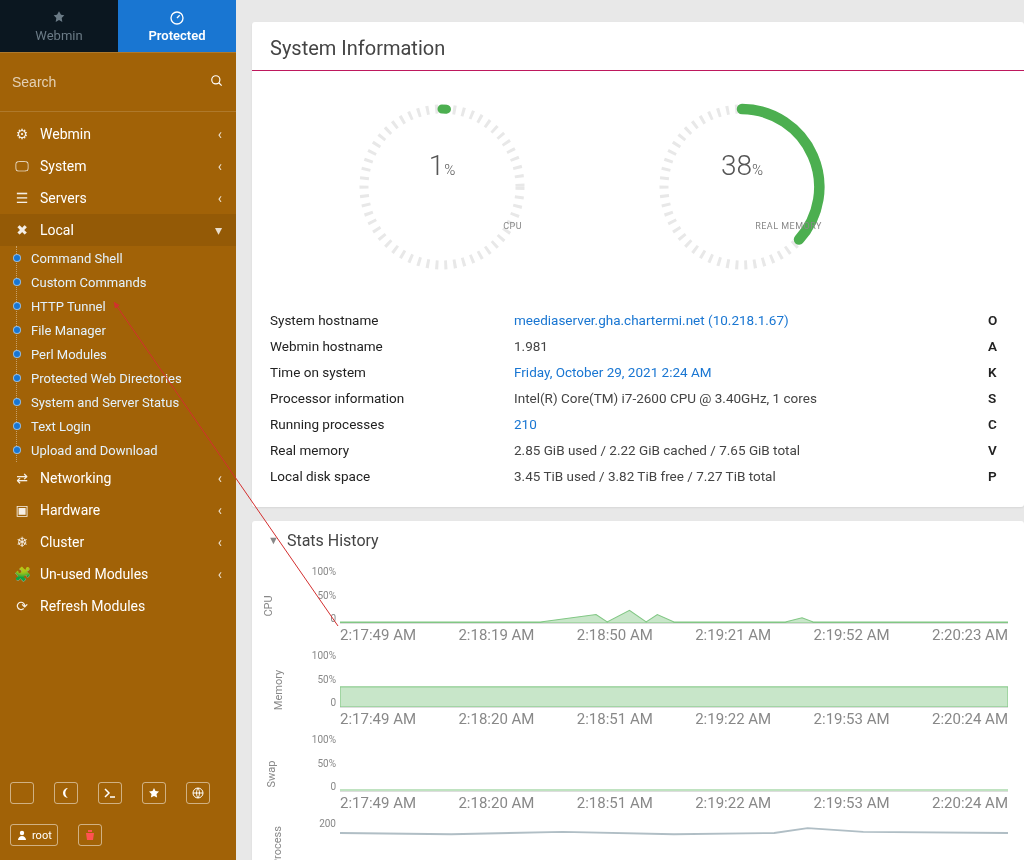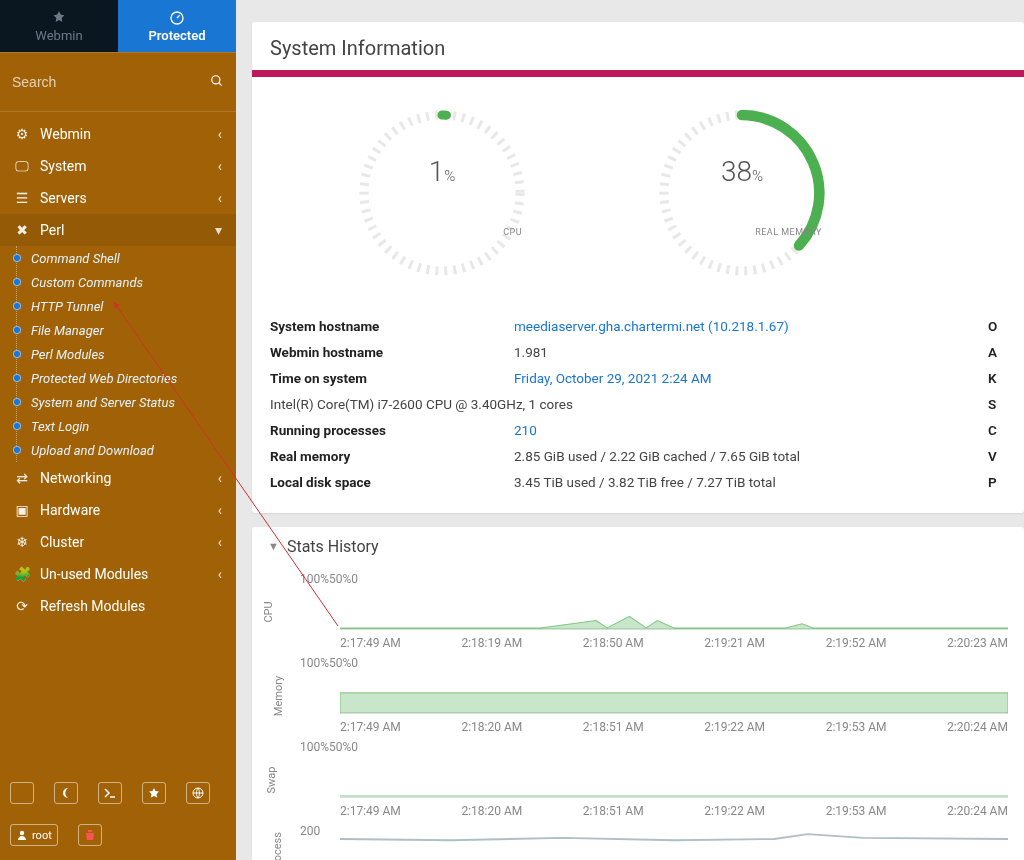--- a/index.html
+++ b/index.html
@@ -80,21 +80,20 @@
   .nav-item .nicon { width: 16px; text-align: center; opacity: 0.9; flex-shrink:0;}
   .nav-item .arrow {
     position: absolute;
     right: 14px;
     opacity: 0.8;
   }
   .nav-item.expanded { background: rgba(0,0,0,0.08); }
   .subnav {
     border-left: 1px dotted rgba(255,255,255,0.4);
     margin-left: 16px;
-    font-style: italic;
   }
   .sub-item {
     display: flex;
     align-items: center;
     height: 24px;
     padding-left: 14px;
     font-size: 13px;
     color: #e3f2fd;
     cursor: pointer;
     position: relative;
@@ -146,21 +145,21 @@
     border-radius: 3px;
     box-shadow: 0 1px 2px rgba(0,0,0,0.08);
     margin-bottom: 14px;
     width: 100%;
   }
   .panel-title {
     font-size: 20px;
     font-weight: 400;
     color: #444;
     padding: 14px 18px 10px 18px;
-    border-bottom: 7px solid #be185d;
+    border-bottom: 1px solid #be185d;
   }
   .gauges {
     display: flex;
     gap: 120px;
     padding: 26px 60px 26px 100px;
   }
   .gauge {
     position: relative;
     width: 180px;
     height: 180px;
@@ -186,21 +185,21 @@
     padding: 4px 18px 18px 18px;
     width: 100%;
   }
   .info-row {
     display: flex;
     padding: 5px 0;
     font-size: 13.5px;
   }
   .info-label {
     width: 244px;
-    font-weight: 700;
+    font-weight: 400;
     color: #222;
     flex-shrink: 0;
   }
   .info-value { color: #444; }
   .info-value.link { color: #1976d2; cursor: pointer; }
   .info-col2 { margin-left: auto; width: 18px; font-weight:600; color:#222; overflow:hidden; white-space:nowrap;}
 
   .stats-header {
     display: flex;
     align-items: center;
@@ -228,32 +227,32 @@
   .chart-area {
     position: absolute;
     left: 48px; right: 10px; top: 6px; bottom: 24px;
     border-bottom: 1px solid #ddd;
   }
   .ylabels {
     position: absolute;
     left: 8px; top: 2px; bottom: 24px;
     width: 36px;
     display: flex;
-    flex-direction: row;
+    flex-direction: column;
     justify-content: space-between;
     text-align: right;
-    font-size: 12px;
+    font-size: 10px;
     color: #888;
   }
   .xticks {
     position: absolute;
     left: 48px; right: 10px; bottom: 4px;
     display: flex;
     justify-content: space-between;
-    font-size: 12px;
+    font-size: 15px;
     color: #888;
   }
   .chart-area svg { width:100%; height:100%; display:block;}
 
   .arrow-annot {
     position:absolute;
     left:108px; top:296px;
     width:240px; height:340px;
     pointer-events:none;
     z-index:50;
@@ -300,21 +299,21 @@
       <span>System</span>
       <span class="arrow">‹</span>
     </div>
     <div class="nav-item">
       <span class="nicon">☰</span>
       <span>Servers</span>
       <span class="arrow">‹</span>
     </div>
     <div class="nav-item expanded">
       <span class="nicon">✖</span>
-      <span>Perl</span>
+      <span>Local</span>
       <span class="arrow">▾</span>
     </div>
     <div class="subnav">
       <div class="sub-item">
           <span>Command Shell</span>
         </div>
       <div class="sub-item">
           <span>Custom Commands</span>
         </div>
       <div class="sub-item">
@@ -456,20 +455,21 @@
         <span class="info-label">Webmin hostname</span>
         <span class="info-value">1.981</span>
         <span class="info-col2">A</span>
       </div>
       <div class="info-row">
         <span class="info-label">Time on system</span>
         <span class="info-value link">Friday, October 29, 2021 2:24 AM</span>
         <span class="info-col2">K</span>
       </div>
       <div class="info-row">
+        <span class="info-label">Processor information</span>
         <span class="info-value">Intel(R) Core(TM) i7-2600 CPU @ 3.40GHz, 1 cores</span>
         <span class="info-col2">S</span>
       </div>
       <div class="info-row">
         <span class="info-label">Running processes</span>
         <span class="info-value link">210</span>
         <span class="info-col2">C</span>
       </div>
       <div class="info-row">
         <span class="info-label">Real memory</span>

